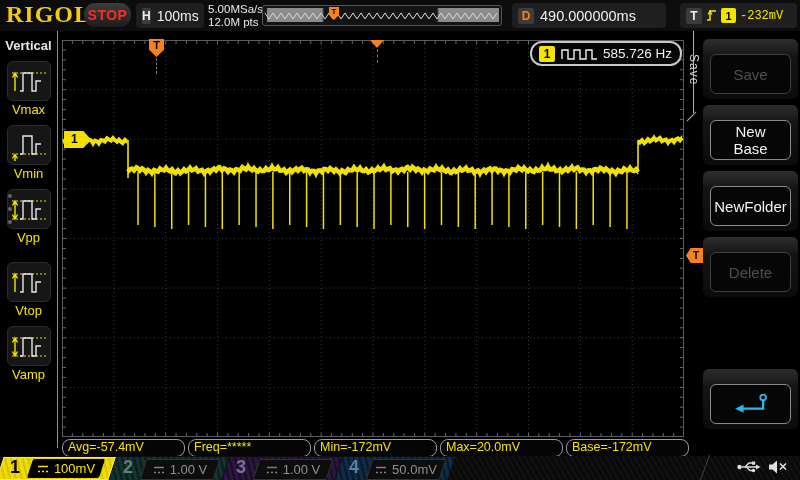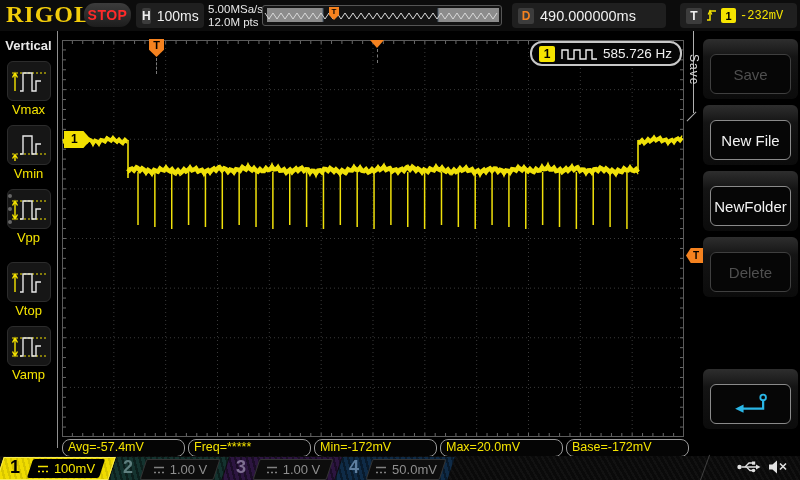--- a/index.html
+++ b/index.html
@@ -489,21 +489,21 @@
   <div class="trig-level-marker">T</div>
 
   <div class="rm-sep"></div>
   <div class="rm-diag"></div>
   <div class="save-tab">Save</div>
 
   <div class="rm-slot" style="top:39px">
     <button class="rm-btn disabled">Save</button>
   </div>
   <div class="rm-slot" style="top:105px">
-    <button class="rm-btn">New File</button>
+    <button class="rm-btn">New Base</button>
   </div>
   <div class="rm-slot" style="top:171px">
     <button class="rm-btn">NewFolder</button>
   </div>
   <div class="rm-slot" style="top:237px">
     <button class="rm-btn disabled">Delete</button>
   </div>
   <div class="rm-slot" style="top:369px">
     <button class="rm-btn">
       <svg width="42" height="28" viewBox="0 0 44 30">

